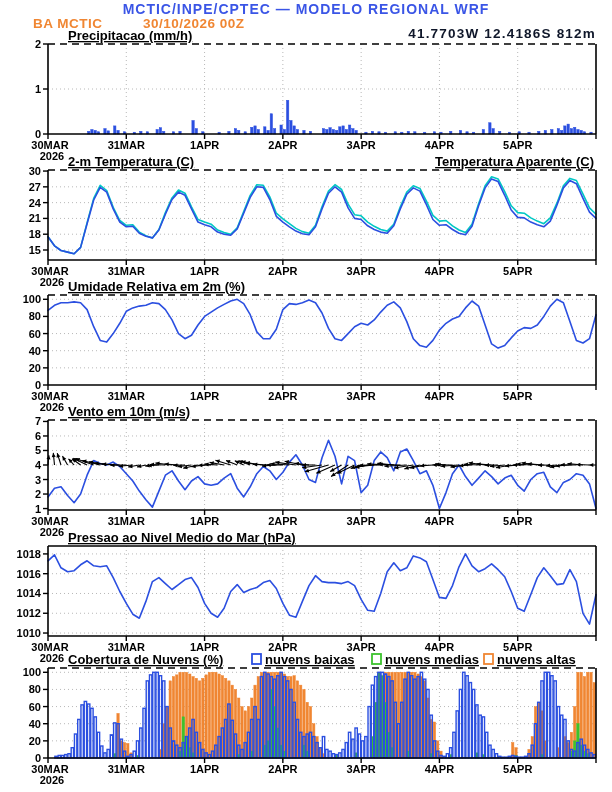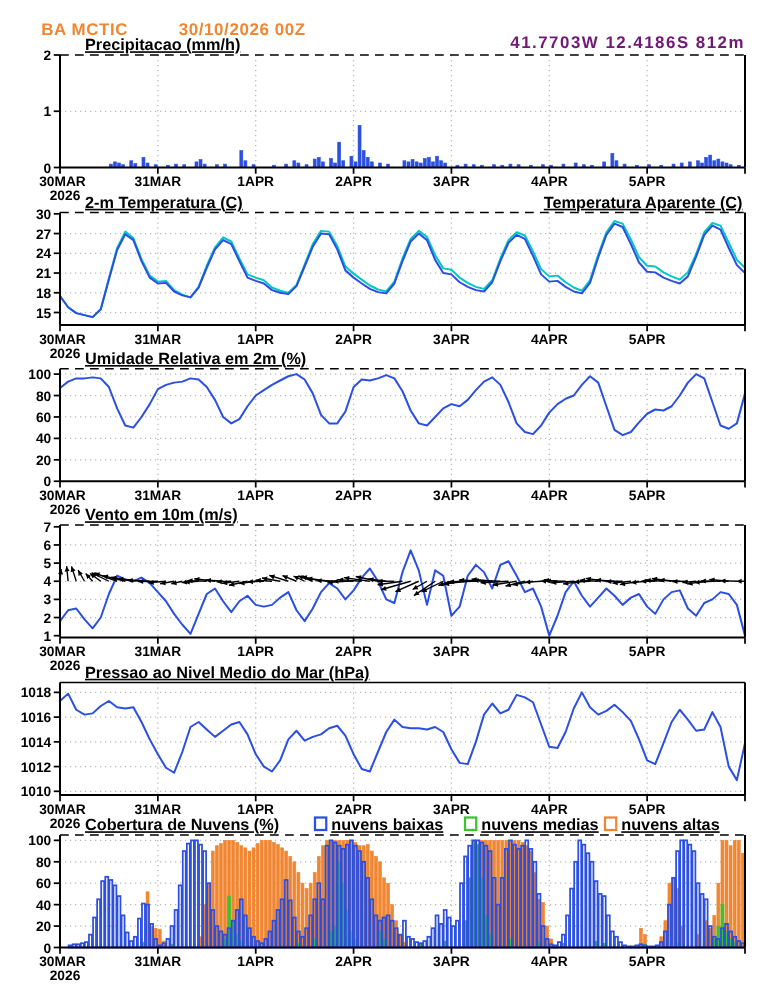--- a/index.html
+++ b/index.html
@@ -10,23 +10,24 @@
   .hdr-station{position:absolute;top:16px;left:33px;font-size:13.5px;font-weight:700;letter-spacing:.5px;}
   .hdr-run{position:absolute;top:16px;left:143px;font-size:13.5px;font-weight:700;letter-spacing:.5px;}
   .hdr-coords{position:absolute;top:26px;right:16px;font-size:13.5px;font-weight:700;letter-spacing:1.2px;}
   svg{position:absolute;top:0;left:0;}
   svg text{font-family:"Liberation Sans","DejaVu Sans",sans-serif;font-weight:700;fill:#000;}
 </style>
 </head>
 <body>
 
 <div class="page">
+  <div class="hdr-title" style="color: rgb(58, 85, 230);">MCTIC/INPE/CPTEC — MODELO REGIONAL WRF</div>
   <div class="hdr-station" style="color: rgb(240, 134, 50);">BA MCTIC</div>
   <div class="hdr-run" style="color: rgb(240, 134, 50);">30/10/2026 00Z</div>
-  <div class="hdr-coords" style="color: #701a75;">41.7703W 12.4186S 812m</div>
+  <div class="hdr-coords" style="color: #0f172a;">41.7703W 12.4186S 812m</div>
   <svg id="chart-svg" width="612" height="792">
       <g>
         <line x1="126.28571428571429" y1="44" x2="126.28571428571429" y2="134" stroke="#b8b8b8" stroke-width="1" stroke-dasharray="1 3"></line>
         <line x1="204.57142857142858" y1="44" x2="204.57142857142858" y2="134" stroke="#b8b8b8" stroke-width="1" stroke-dasharray="1 3"></line>
         <line x1="282.8571428571429" y1="44" x2="282.8571428571429" y2="134" stroke="#b8b8b8" stroke-width="1" stroke-dasharray="1 3"></line>
         <line x1="361.14285714285717" y1="44" x2="361.14285714285717" y2="134" stroke="#b8b8b8" stroke-width="1" stroke-dasharray="1 3"></line>
         <line x1="439.42857142857144" y1="44" x2="439.42857142857144" y2="134" stroke="#b8b8b8" stroke-width="1" stroke-dasharray="1 3"></line>
         <line x1="517.7142857142858" y1="44" x2="517.7142857142858" y2="134" stroke="#b8b8b8" stroke-width="1" stroke-dasharray="1 3"></line>
         <line x1="48" y1="89" x2="596" y2="89" stroke="#b8b8b8" stroke-width="1" stroke-dasharray="1 3"></line>
         <g>

